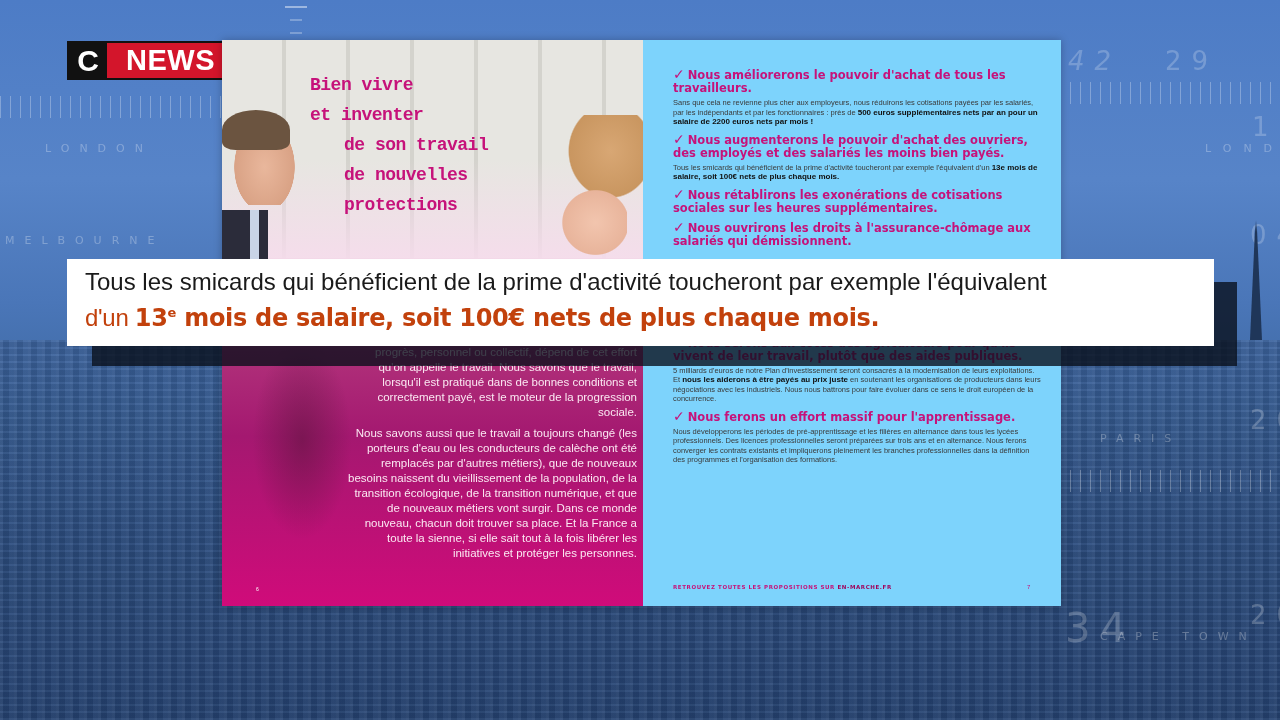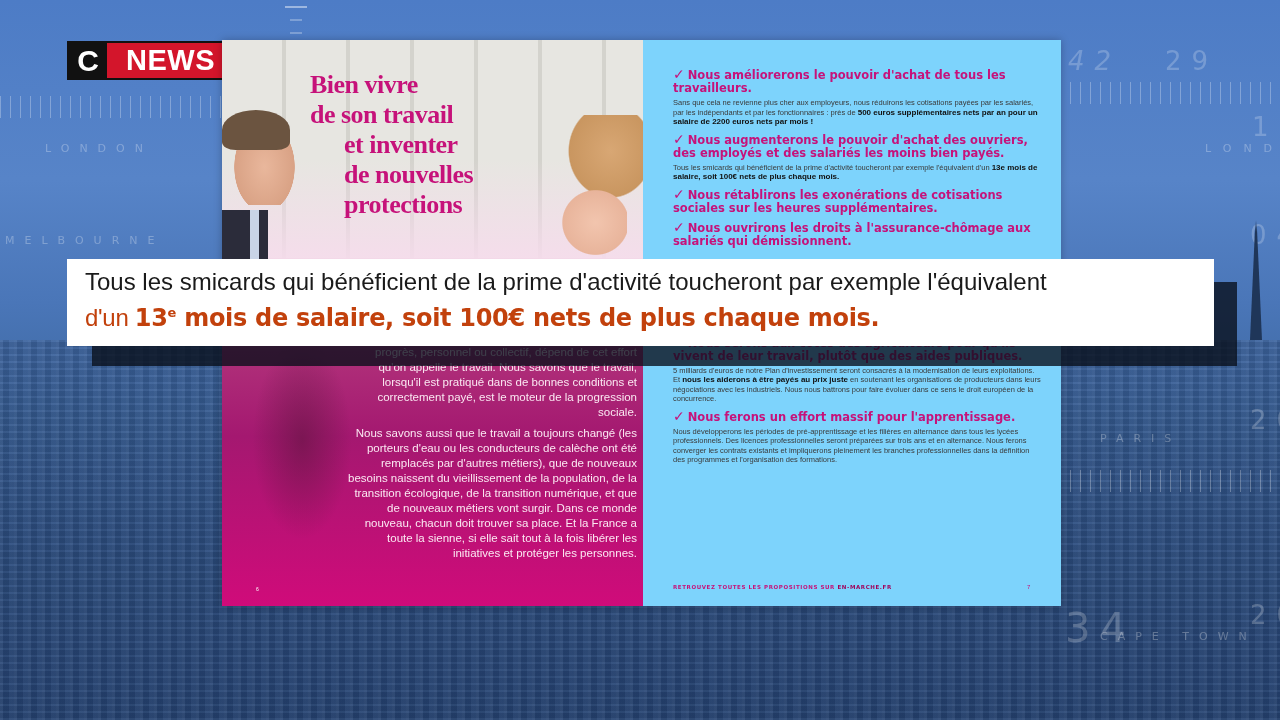--- a/index.html
+++ b/index.html
@@ -87,22 +87,22 @@
   .woman-hair {
     position: absolute; left: 10px; top: 0; width: 81px; height: 90px;
     background: radial-gradient(ellipse at 60% 40%, #d8a774 0%, #c99660 60%, transparent 62%);
   }
   .woman-face {
     position: absolute; left: 5px; top: 70px; width: 70px; height: 75px;
     background: radial-gradient(ellipse at 55% 50%, #f2c5ae 0%, #e8b49b 60%, transparent 62%);
   }
   .headline {
     position: absolute; left: 88px; top: 30px; color: #c6127a;
-    font-weight: bold; font-size: 26px; line-height: 30px;
-    font-family: Liberation Serif, serif; letter-spacing: -0.5px;
+    font-weight: bold; font-size: 18px; line-height: 30px;
+    font-family: Liberation Mono, monospace; letter-spacing: -0.5px;
   }
   .headline div:nth-child(n+3) { padding-left: 34px; }
   .left-body {
     position: absolute; left: 125px; top: 305px; width: 290px;
     color: #fbe8f2; font-size: 11.5px; line-height: 15px;
   }
   .left-body p { margin-bottom: 6px; text-align: right; }
   .left-pagenum {
     position: absolute; left: 34px; top: 546px; color: #fff; font-size: 5px;
   }
@@ -191,22 +191,22 @@
       <div class="man-hair"></div>
       <div class="man-suit"></div>
     </div>
     <div class="woman">
       <div class="woman-hair"></div>
       <div class="woman-face"></div>
     </div>
     <div class="hand-shape"></div>
     <div class="headline">
       <div>Bien vivre</div>
+      <div>et inventer</div>
       <div>de son travail</div>
-      <div>et inventer</div>
       <div>de nouvelles</div>
       <div>protections</div>
     </div>
     <div class="left-body">
       <p>progrès, personnel ou collectif, dépend de cet effort qu'on appelle le travail. Nous savons que le travail, lorsqu'il est pratiqué dans de bonnes conditions et correctement payé, est le moteur de la progression sociale.</p>
       <p>Nous savons aussi que le travail a toujours changé (les porteurs d'eau ou les conducteurs de calèche ont été remplacés par d'autres métiers), que de nouveaux besoins naissent du vieillissement de la population, de la transition écologique, de la transition numérique, et que de nouveaux métiers vont surgir. Dans ce monde nouveau, chacun doit trouver sa place. Et la France a toute la sienne, si elle sait tout à la fois libérer les initiatives et protéger les personnes.</p>
     </div>
     <div class="left-pagenum">6</div>
   </div>
 

